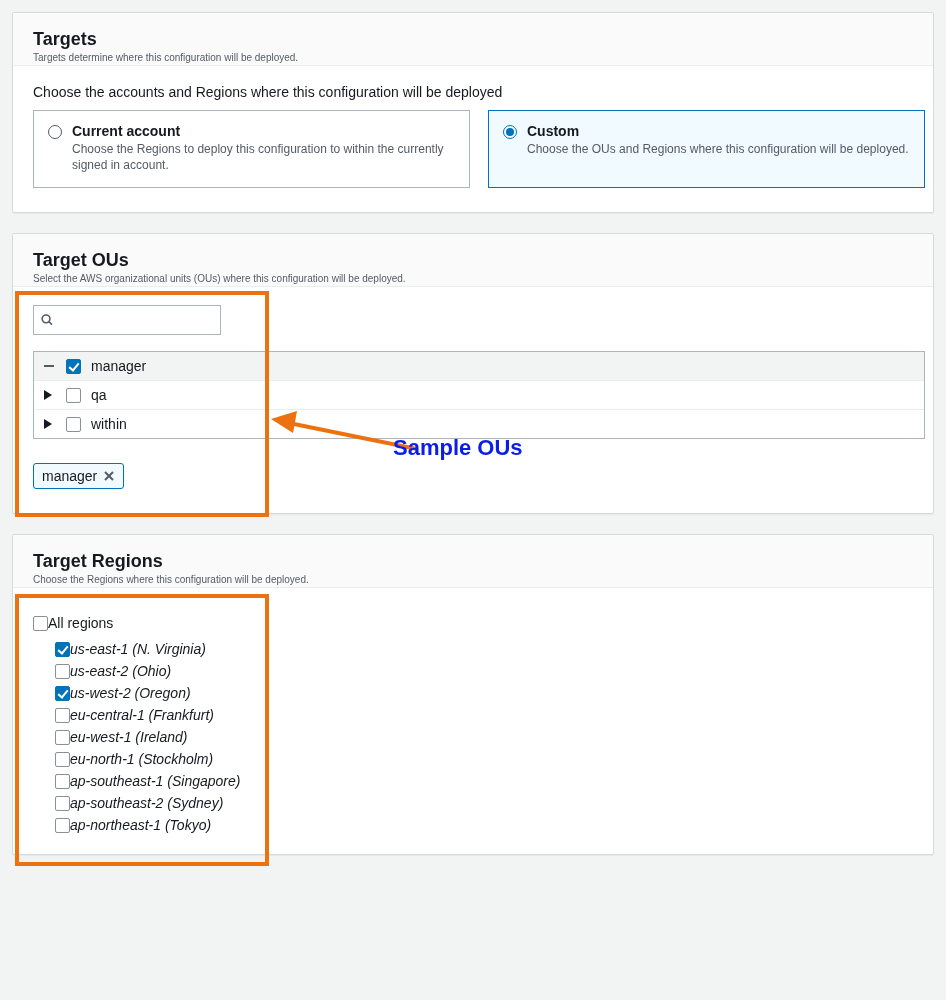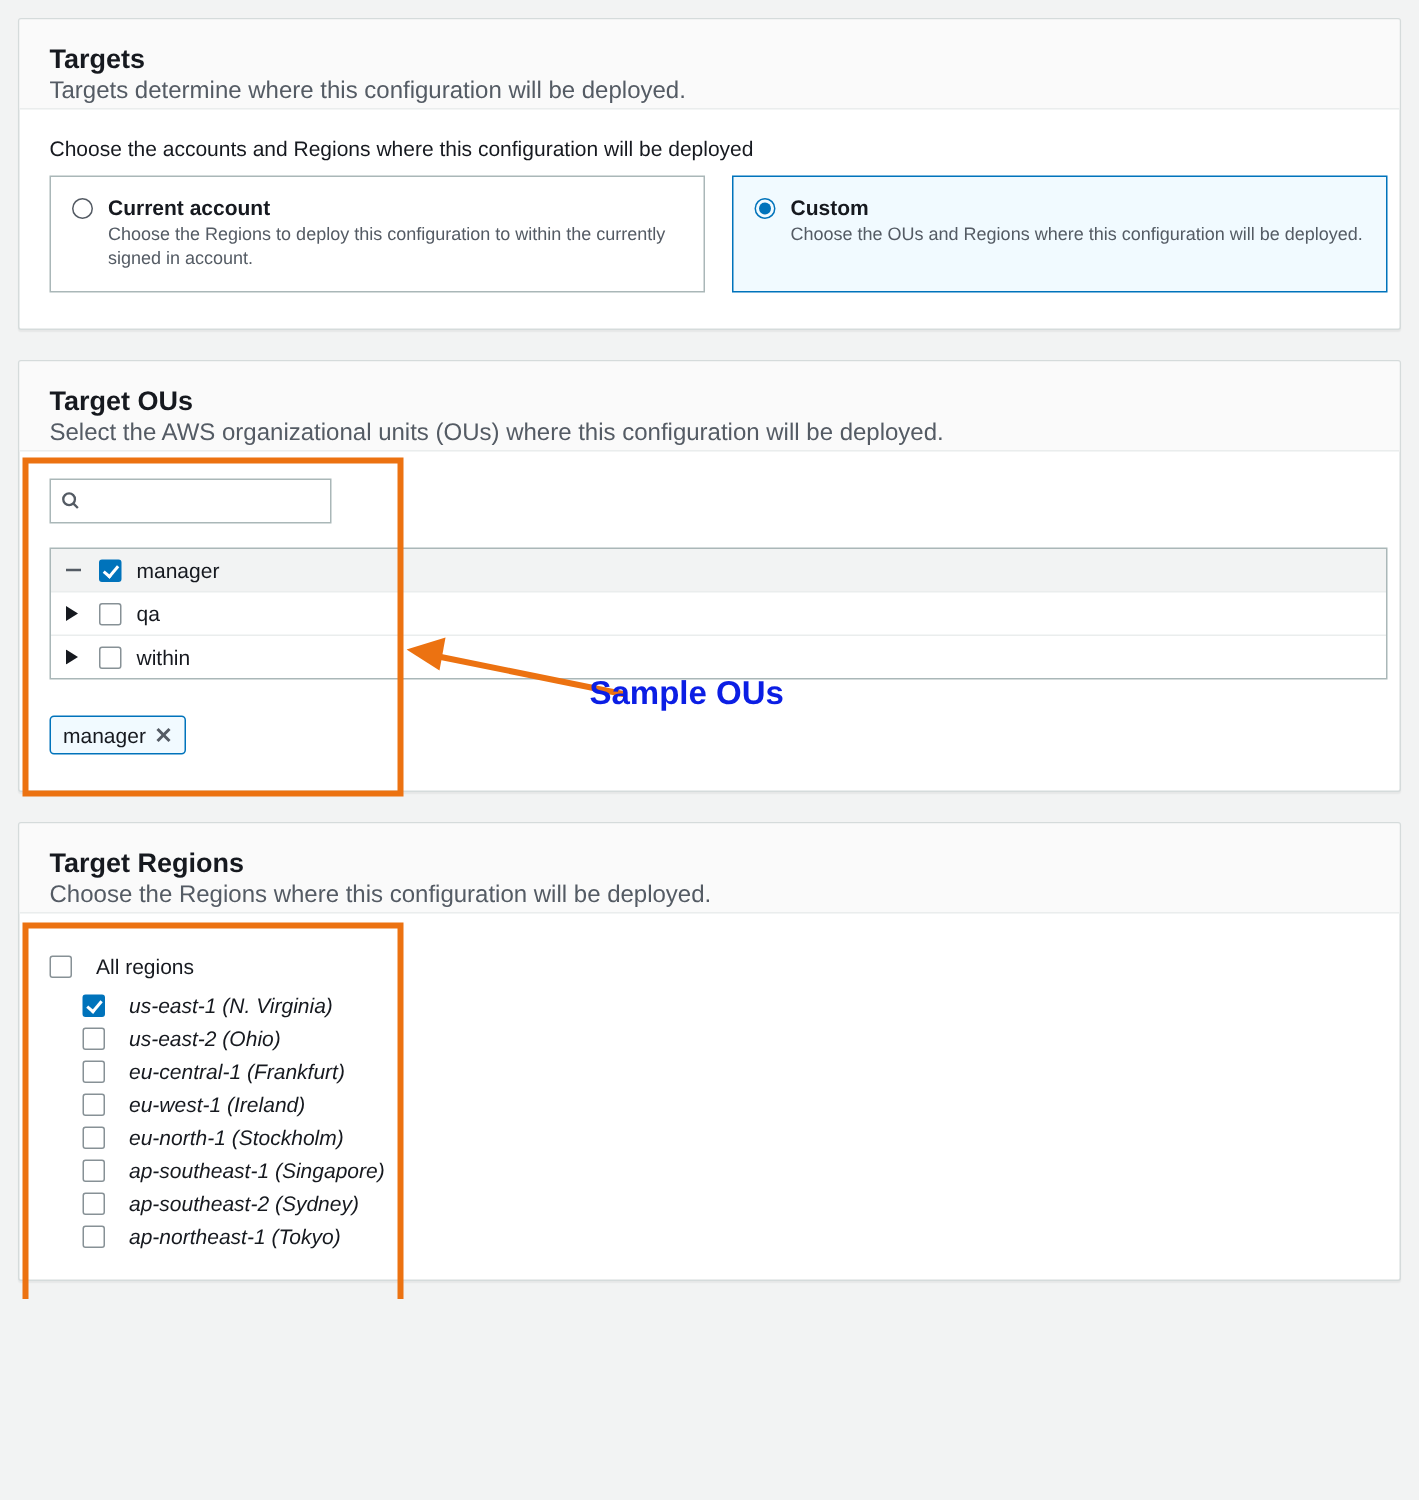--- a/index.html
+++ b/index.html
@@ -24,21 +24,21 @@
     background: #fafafa;
     border-bottom: 1px solid #eaeded;
   }
   .panel-header h2 {
     margin: 0 0 2px 0;
     font-size: 18px;
     font-weight: 700;
     color: #16191f;
   }
   .panel-header .desc {
-    font-size: 16px;
+    font-size: 10px;
     color: #545b64;
   }
   .panel-body {
     padding: 18px 8px 24px 20px;
     position: relative;
   }
   .subtitle {
     font-size: 14px;
     color: #16191f;
     margin-bottom: 10px;
@@ -152,21 +152,21 @@
   }
   .chip .x { cursor: pointer; }
 
   
   .regions {
     margin-top: 6px;
   }
   .region-item {
     display: flex;
     align-items: flex-end;
-    gap: 16px;
+    gap: 0;
     padding: 3px 0;
   }
   .region-children {
     margin-left: 22px;
     margin-top: 4px;
     font-style: italic;
   }
 
   
   .hl {
@@ -291,20 +291,24 @@
       <div class="region-children" id="region-children">
           <div class="region-item">
             <span class="checkbox checked"></span>
             <span>us-east-1 (N. Virginia)</span>
           </div>
           <div class="region-item">
             <span class="checkbox"></span>
             <span>us-east-2 (Ohio)</span>
           </div>
           <div class="region-item">
+            <span class="checkbox checked"></span>
+            <span>us-west-2 (Oregon)</span>
+          </div>
+          <div class="region-item">
             <span class="checkbox"></span>
             <span>eu-central-1 (Frankfurt)</span>
           </div>
           <div class="region-item">
             <span class="checkbox"></span>
             <span>eu-west-1 (Ireland)</span>
           </div>
           <div class="region-item">
             <span class="checkbox"></span>
             <span>eu-north-1 (Stockholm)</span>

